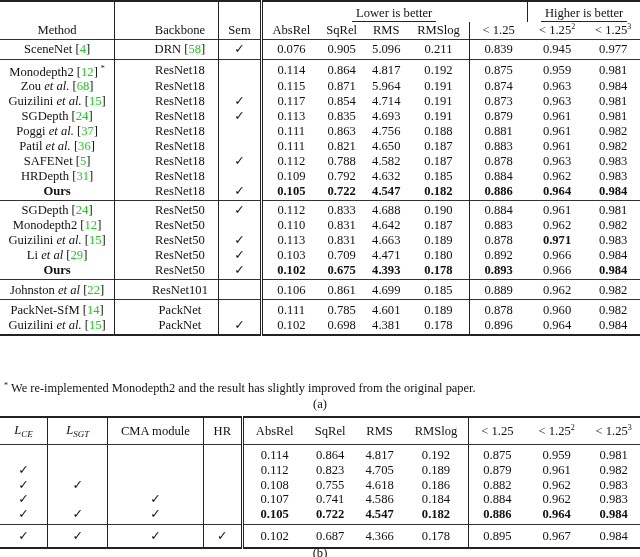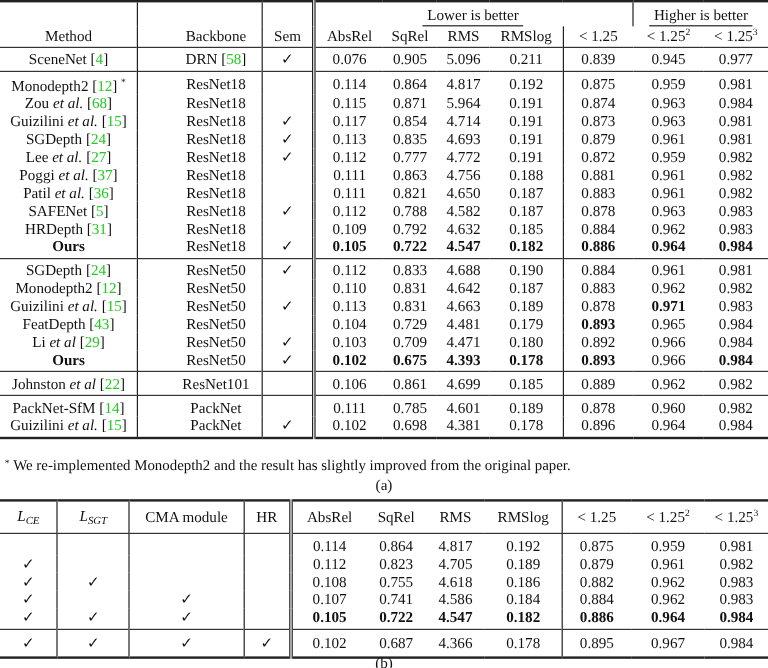--- a/index.html
+++ b/index.html
@@ -154,32 +154,20 @@
         <td class="c-sem vdbl">✓</td>
         <td class="c-abs">0.113</td>
         <td class="c-sq">0.835</td>
         <td class="c-rms">4.693</td>
         <td class="c-rlog vr">0.191</td>
         <td class="c-d1">0.879</td>
         <td class="c-d2">0.961</td>
         <td class="c-d3">0.981</td>
       </tr>
       <tr class="r">
-        <td class="c-method vr"><span>Lee</span> <span class="it">et al.</span> [<span class="ref">27</span>]</td>
-        <td class="c-back vr"><span>ResNet18</span></td>
-        <td class="c-sem vdbl">✓</td>
-        <td class="c-abs">0.112</td>
-        <td class="c-sq">0.777</td>
-        <td class="c-rms">4.772</td>
-        <td class="c-rlog vr">0.191</td>
-        <td class="c-d1">0.872</td>
-        <td class="c-d2">0.959</td>
-        <td class="c-d3">0.982</td>
-      </tr>
-      <tr class="r">
         <td class="c-method vr"><span>Poggi</span> <span class="it">et al.</span> [<span class="ref">37</span>]</td>
         <td class="c-back vr"><span>ResNet18</span></td>
         <td class="c-sem vdbl"></td>
         <td class="c-abs">0.111</td>
         <td class="c-sq">0.863</td>
         <td class="c-rms">4.756</td>
         <td class="c-rlog vr">0.188</td>
         <td class="c-d1">0.881</td>
         <td class="c-d2">0.961</td>
         <td class="c-d3">0.982</td>
@@ -260,32 +248,20 @@
         <td class="c-method vr"><span>Guizilini</span> <span class="it">et al.</span> [<span class="ref">15</span>]</td>
         <td class="c-back vr"><span>ResNet50</span></td>
         <td class="c-sem vdbl">✓</td>
         <td class="c-abs">0.113</td>
         <td class="c-sq">0.831</td>
         <td class="c-rms">4.663</td>
         <td class="c-rlog vr">0.189</td>
         <td class="c-d1">0.878</td>
         <td class="c-d2 b">0.971</td>
         <td class="c-d3">0.983</td>
-      </tr>
-      <tr class="r">
-        <td class="c-method vr"><span>FeatDepth</span> [<span class="ref">43</span>]</td>
-        <td class="c-back vr"><span>ResNet50</span></td>
-        <td class="c-sem vdbl"></td>
-        <td class="c-abs">0.104</td>
-        <td class="c-sq">0.729</td>
-        <td class="c-rms">4.481</td>
-        <td class="c-rlog vr">0.179</td>
-        <td class="c-d1 b">0.893</td>
-        <td class="c-d2">0.965</td>
-        <td class="c-d3">0.984</td>
       </tr>
       <tr class="r">
         <td class="c-method vr"><span>Li</span> <span class="it">et al</span> [<span class="ref">29</span>]</td>
         <td class="c-back vr"><span>ResNet50</span></td>
         <td class="c-sem vdbl">✓</td>
         <td class="c-abs">0.103</td>
         <td class="c-sq">0.709</td>
         <td class="c-rms">4.471</td>
         <td class="c-rlog vr">0.180</td>
         <td class="c-d1">0.892</td>

